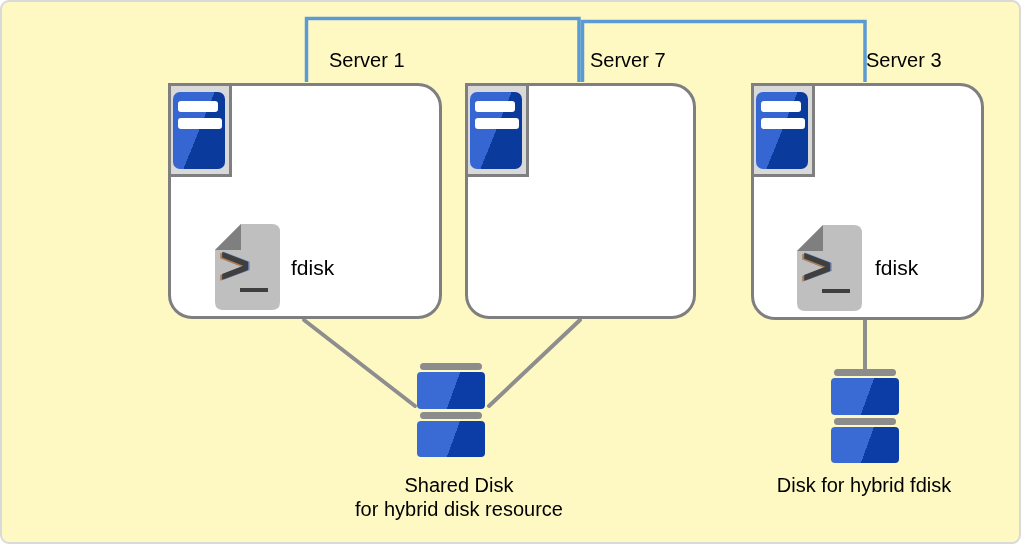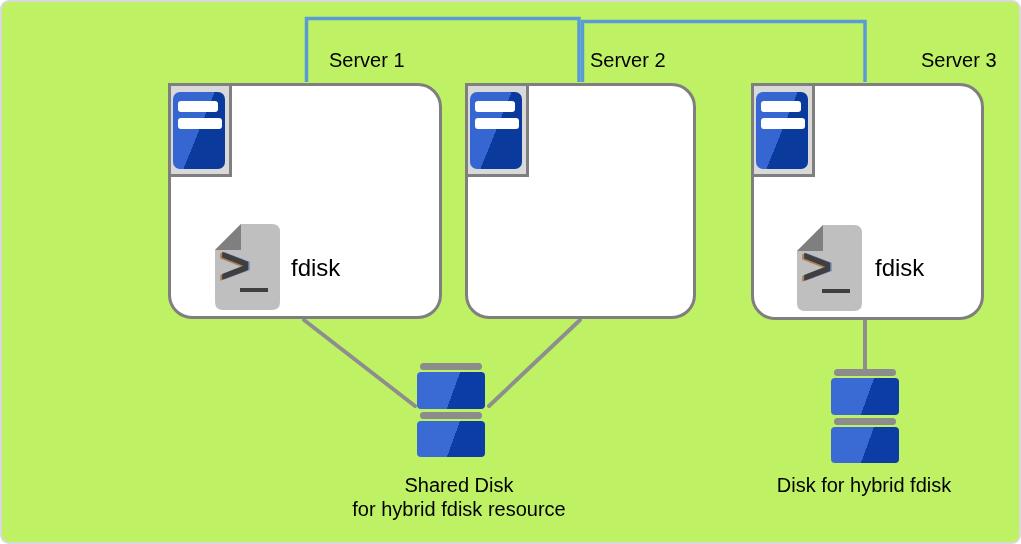--- a/index.html
+++ b/index.html
@@ -1,38 +1,38 @@
 <!DOCTYPE html>
 <html><head>
 <meta charset="utf-8">
 <style>
   html,body{margin:0;padding:0;background:#ffffff;}
   .canvas{
-    position:relative;width:1021px;height:544px;background:#bef264;
+    position:relative;width:1021px;height:544px;background:#fef9c3;
     border:2px solid #d9d9d9;border-radius:9px;box-sizing:border-box;
     font-family:"Liberation Sans",sans-serif;color:#000;overflow:hidden;
   }
   .overlay{position:absolute;left:0;top:0;width:1021px;height:544px;}
   .server-box{
     position:absolute;background:#ffffff;border:3px solid #7f7f7f;
     border-radius:24px;box-sizing:border-box;
   }
   .server-chip{
     position:absolute;left:-3px;top:-3px;width:58px;height:88px;
     background:#d9d9d9;border:3px solid #7f7f7f;
   }
   .tower{
     position:absolute;left:2px;top:6px;width:52px;height:77px;border-radius:7px;
     background:linear-gradient(112deg,#3566d1 50%,#0a3a9c 50%);
   }
   .tower .bar{position:absolute;left:5px;height:11px;background:#ffffff;border-radius:3px;}
   .tower .bar.b1{top:9px;width:40px;}
   .tower .bar.b2{top:26px;width:44px;}
   .srv-label{position:absolute;font-size:20px;line-height:22px;white-space:nowrap;}
-  .tool-label{position:absolute;font-size:24px;line-height:20px;white-space:nowrap;}
+  .tool-label{position:absolute;font-size:21px;line-height:20px;white-space:nowrap;}
   .doc-icon{position:absolute;width:65px;height:86px;}
   .disk{position:absolute;width:68px;}
   .disk .cap{width:62px;height:7px;margin:0 auto;background:#8c8c8c;border-radius:4px;}
   .disk .body{width:68px;height:37px;border-radius:4px;margin-top:2px;
     background:linear-gradient(110deg,#3a6ad3 53%,#0c3da6 53%);}
   .disk .cap.c2{margin-top:3px;}
   .disk .body.b2{height:36px;}
   .caption{position:absolute;width:240px;text-align:center;font-size:20px;line-height:24px;}
 </style>
 </head>
@@ -42,22 +42,22 @@
 
   <svg class="overlay" viewBox="0 0 1021 544">
     <polyline points="304.5,80 304.5,16.5 577,16.5 577,80" fill="none" stroke="#5b9bd5" stroke-width="3.5"></polyline>
     <polyline points="580.5,80 580.5,19.5 863,19.5 863,80" fill="none" stroke="#5b9bd5" stroke-width="3.5"></polyline>
     <line x1="302" y1="318" x2="413" y2="404" stroke="#8e8e8e" stroke-width="4" stroke-linecap="round"></line>
     <line x1="578" y1="318" x2="487" y2="404" stroke="#8e8e8e" stroke-width="4" stroke-linecap="round"></line>
     <line x1="863" y1="318" x2="863" y2="371" stroke="#8e8e8e" stroke-width="4" stroke-linecap="round"></line>
   </svg>
 
   <div class="srv-label" style="left:327px;top:47px;">Server 1</div>
-  <div class="srv-label" style="left:588px;top:47px;">Server 2</div>
-  <div class="srv-label" style="left:919px;top:47px;">Server 3</div>
+  <div class="srv-label" style="left:588px;top:47px;">Server 7</div>
+  <div class="srv-label" style="left:864px;top:47px;">Server 3</div>
 
   <div class="server-box" style="left:166px;top:81px;width:274px;height:236px;">
     <div class="server-chip">
       <div class="tower">
         <div class="bar b1"></div>
         <div class="bar b2"></div>
       </div>
     </div>
   </div>
 
@@ -108,19 +108,19 @@
 
   <div class="disk" style="left:829px;top:367px;">
     <div class="cap"></div>
     <div class="body"></div>
     <div class="cap c2"></div>
     <div class="body b2"></div>
   </div>
 
   <div class="caption" style="left:337px;top:471px;">
     <div>Shared Disk</div>
-    <div>for hybrid fdisk resource</div>
+    <div>for hybrid disk resource</div>
   </div>
   <div class="caption" style="left:742px;top:471px;">
     <div>Disk for hybrid fdisk</div>
   </div>
 
 </div>
 
 </body></html>

